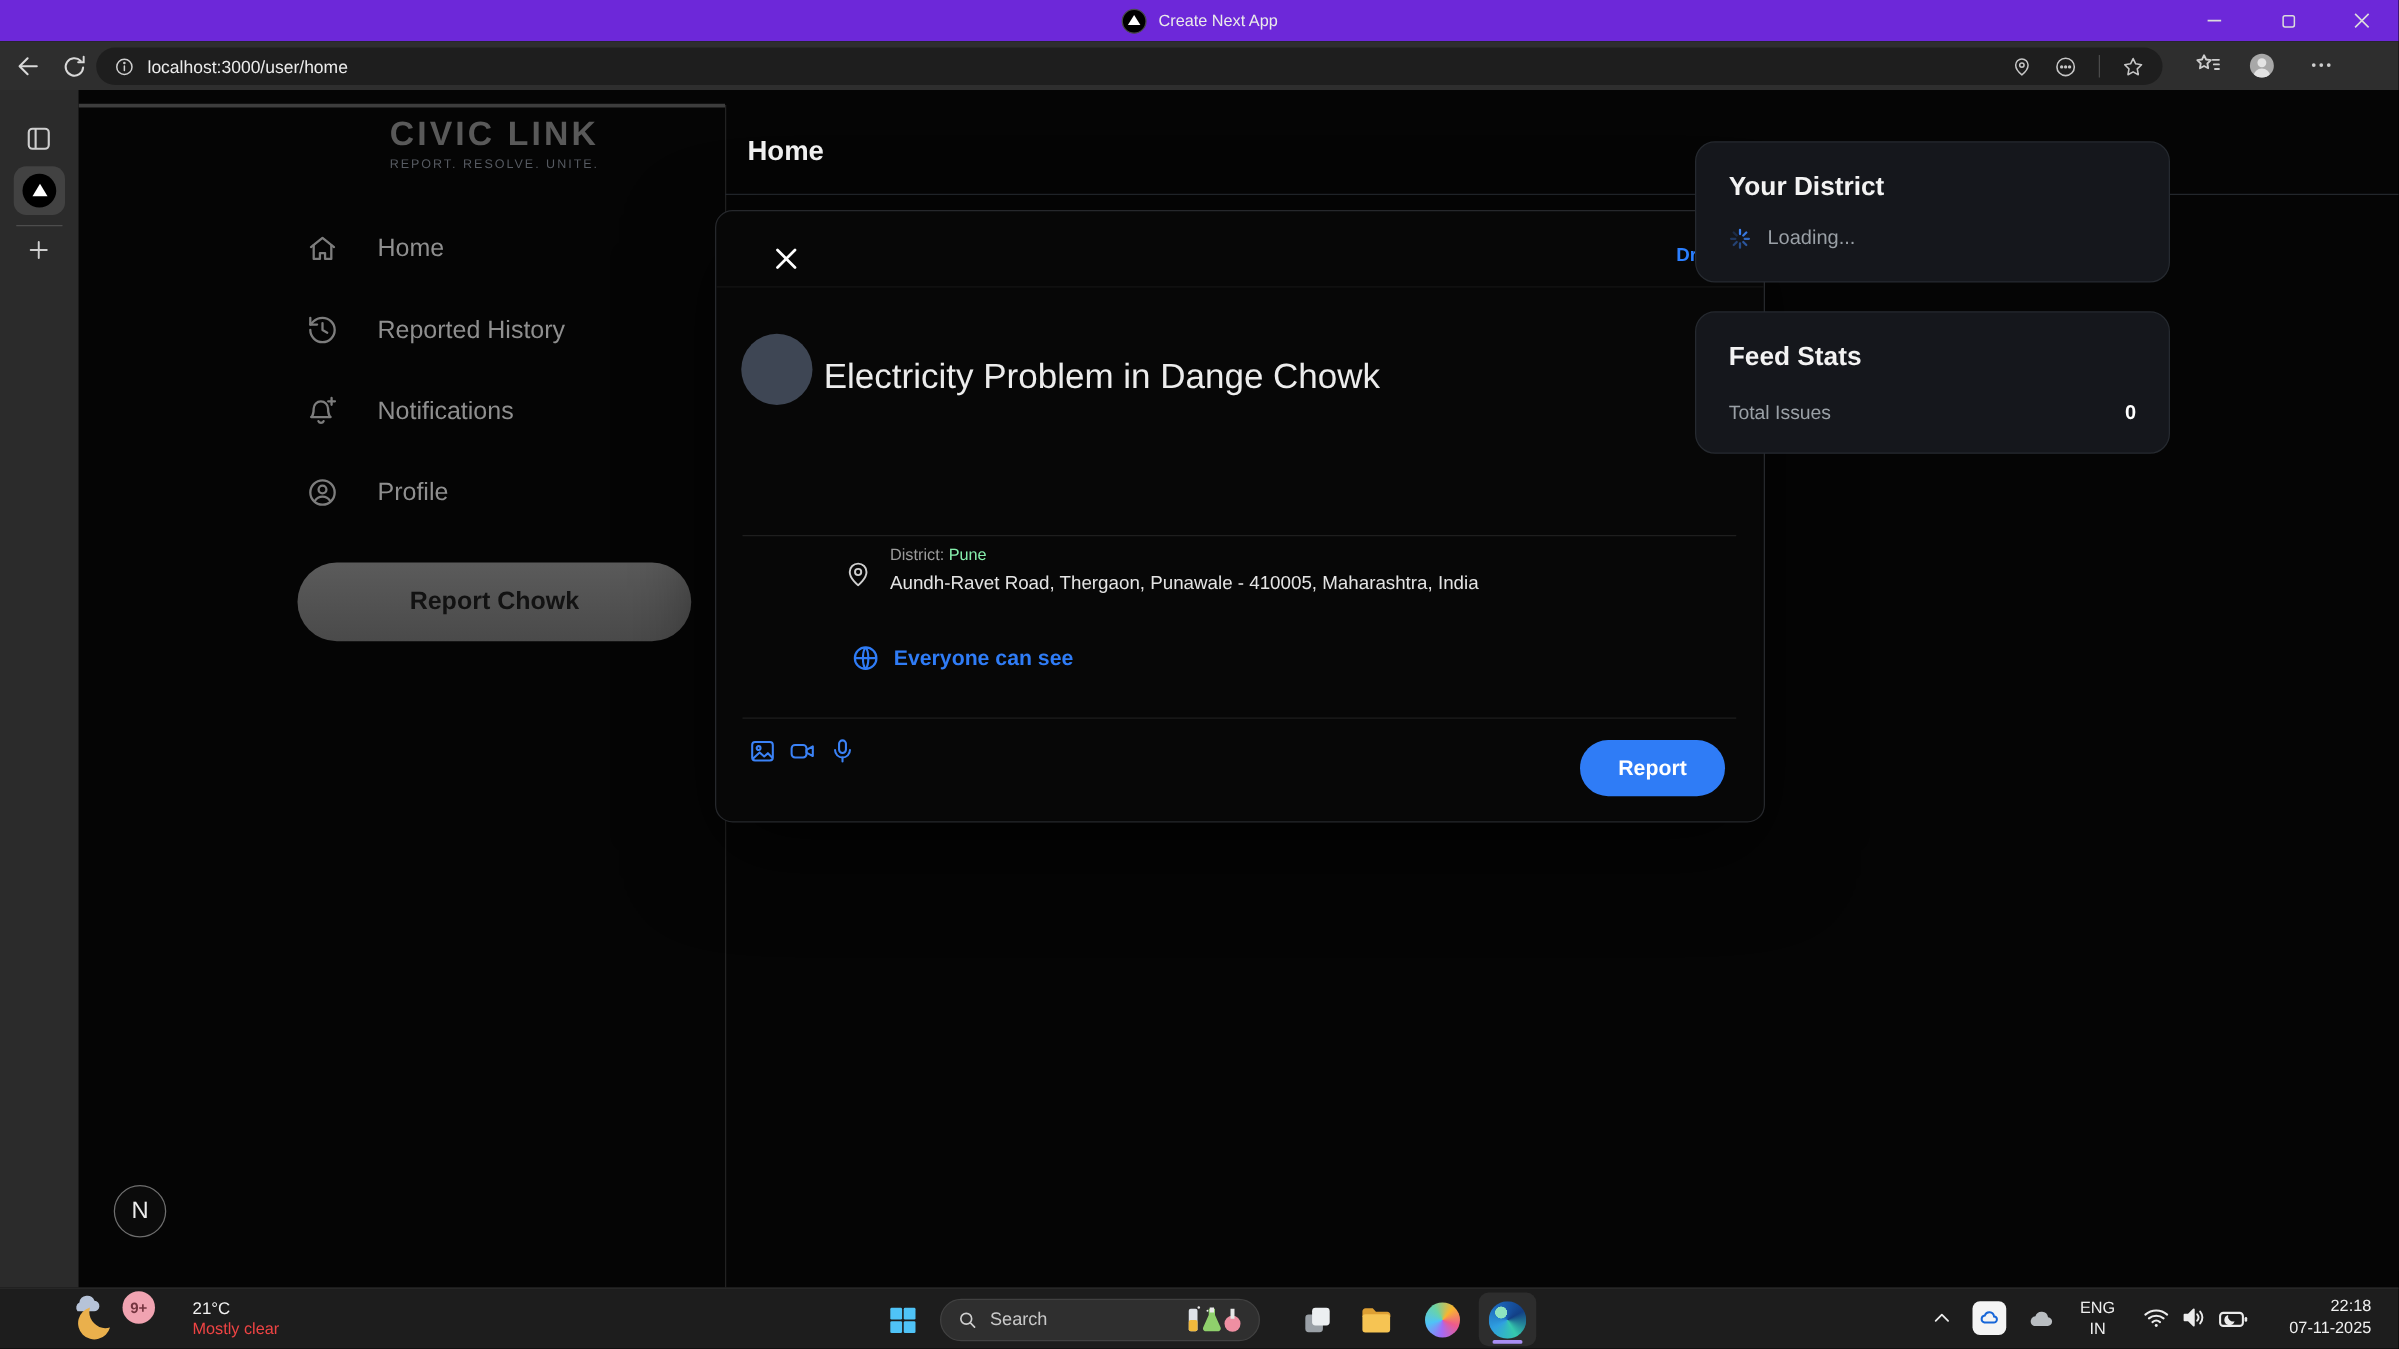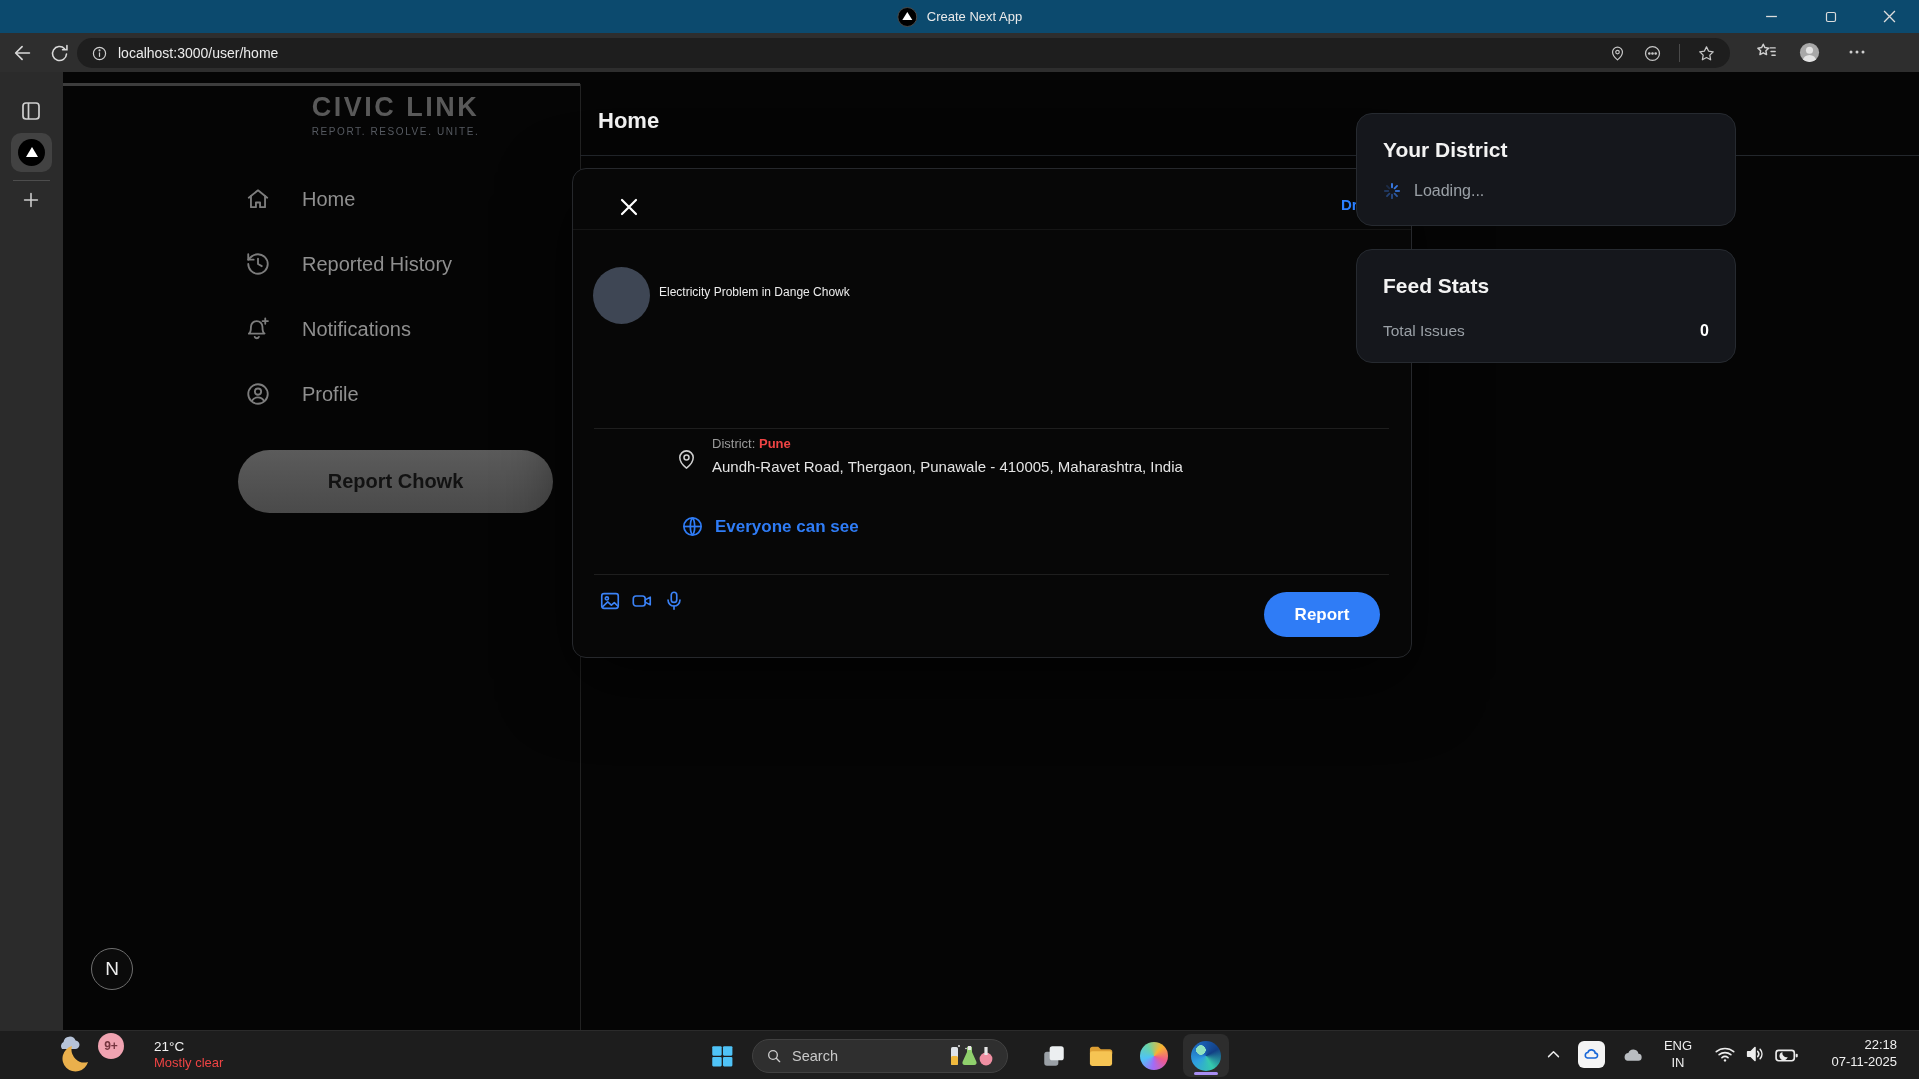--- a/index.html
+++ b/index.html
@@ -3,21 +3,21 @@
 <meta charset="utf-8">
 <style>
   *{box-sizing:border-box;margin:0;padding:0}
   html,body{background:#000}
   body{width:1919px;height:1079px;overflow:hidden;font-family:"Liberation Sans",sans-serif;-webkit-font-smoothing:antialiased}
   .screen{position:relative;width:1919px;height:1079px;background:#000}
   svg{display:block}
   .ico{display:inline-flex;align-items:center;justify-content:center}
 
   
-  .titlebar{position:absolute;left:0;top:0;width:1919px;height:33px;background:#0c4a6e}
+  .titlebar{position:absolute;left:0;top:0;width:1919px;height:33px;background:#6d28d9}
   .tab-center{position:absolute;left:50%;top:0;transform:translateX(-50%);height:33px;display:flex;align-items:center;gap:10px;color:#eaeaea;font-size:13px}
   .next-dot{width:20px;height:20px;border-radius:50%;background:#000;border:1px solid #4a4a4a;display:flex;align-items:center;justify-content:center}
   .next-tri{width:0;height:0;border-left:5px solid transparent;border-right:5px solid transparent;border-bottom:8px solid #fff;margin-top:-1px}
   .win-controls{position:absolute;right:0;top:0;height:33px;display:flex}
   .win-btn{width:59px;height:33px;display:flex;align-items:center;justify-content:center;color:#dcdcdc}
 
   
   .toolbar{position:absolute;left:0;top:33px;width:1919px;height:39px;background:#2e2e2e}
   .nav-btn{position:absolute;top:7px;width:26px;height:26px;color:#d9d9d9;display:flex;align-items:center;justify-content:center}
   .addressbar{position:absolute;left:77px;top:5px;width:1653px;height:30px;background:#1e1e1e;border-radius:15px;display:flex;align-items:center;padding:0 14px;color:#e8e8e8}
@@ -51,26 +51,26 @@
   .dev-badge{position:absolute;left:28px;top:876px;width:42px;height:42px;border-radius:50%;border:1px solid #6f6f6f;background:#0b0b0b;color:#ededed;font-size:19px;display:flex;align-items:center;justify-content:center}
   .app-title{position:absolute;left:535px;top:36px;font-size:22px;font-weight:bold;color:#f2f2f2}
   .header-line{position:absolute;left:517px;top:83px;width:1339px;height:1px;background:#23272c}
 
   
   .modal{position:absolute;left:509px;top:96px;width:840px;height:490px;background:#070707;border:1px solid #26282c;border-radius:14px;box-shadow:0 24px 70px rgba(0,0,0,.65);z-index:5}
   .modal-close{position:absolute;left:44px;top:26px;width:24px;height:24px;color:#fff;cursor:pointer}
   .modal-draft{position:absolute;left:768px;top:27px;color:#2b7fff;font-weight:bold;font-size:15px;white-space:nowrap}
   .modal-headline{position:absolute;left:0;top:60px;width:838px;height:1px;background:#151515}
   .modal-avatar{position:absolute;left:20px;top:98px;width:57px;height:57px;border-radius:50%;background:#3e4654}
-  .modal-title{position:absolute;left:86px;top:116px;font-size:12px;color:#ececec;white-space:nowrap}
+  .modal-title{position:absolute;left:86px;top:116px;font-size:28px;color:#ececec;white-space:nowrap}
   .m-div1{position:absolute;left:21px;top:259px;width:795px;height:1px;background:#1e1e1e}
   .loc-row{position:absolute;left:102px;top:267px;display:flex;gap:14px}
   .loc-pin{color:#cfcfcf;margin-top:7px}
   .loc-l1{font-size:13px;color:#9b9b9b}
-  .loc-l1 b{color:#ef4444;font-weight:bold}
+  .loc-l1 b{color:#86efac;font-weight:normal}
   .loc-l2{font-size:15px;color:#e4e4e4;margin-top:7px;white-space:nowrap}
   .vis-row{position:absolute;left:108px;top:346px;display:flex;align-items:center;gap:11px;color:#2f7cf6;font-weight:bold;font-size:17px;cursor:pointer}
   .m-div2{position:absolute;left:21px;top:405px;width:795px;height:1px;background:#1e1e1e}
   .action-row{position:absolute;left:26px;top:421px;display:flex;gap:10px;color:#3b82f6}
   .act-ico{width:22px;height:22px;cursor:pointer}
   .modal-report{position:absolute;right:31px;top:423px;width:116px;height:45px;border-radius:23px;background:#2f7cf6;color:#fff;font-weight:bold;font-size:17px;display:flex;align-items:center;justify-content:center;cursor:pointer}
 
   
   .card{position:absolute;left:1293px;width:380px;background:#15171c;border:1px solid #262a30;border-radius:16px;z-index:10;padding:24px 26px}
   .card-district{top:41px;height:113px}

